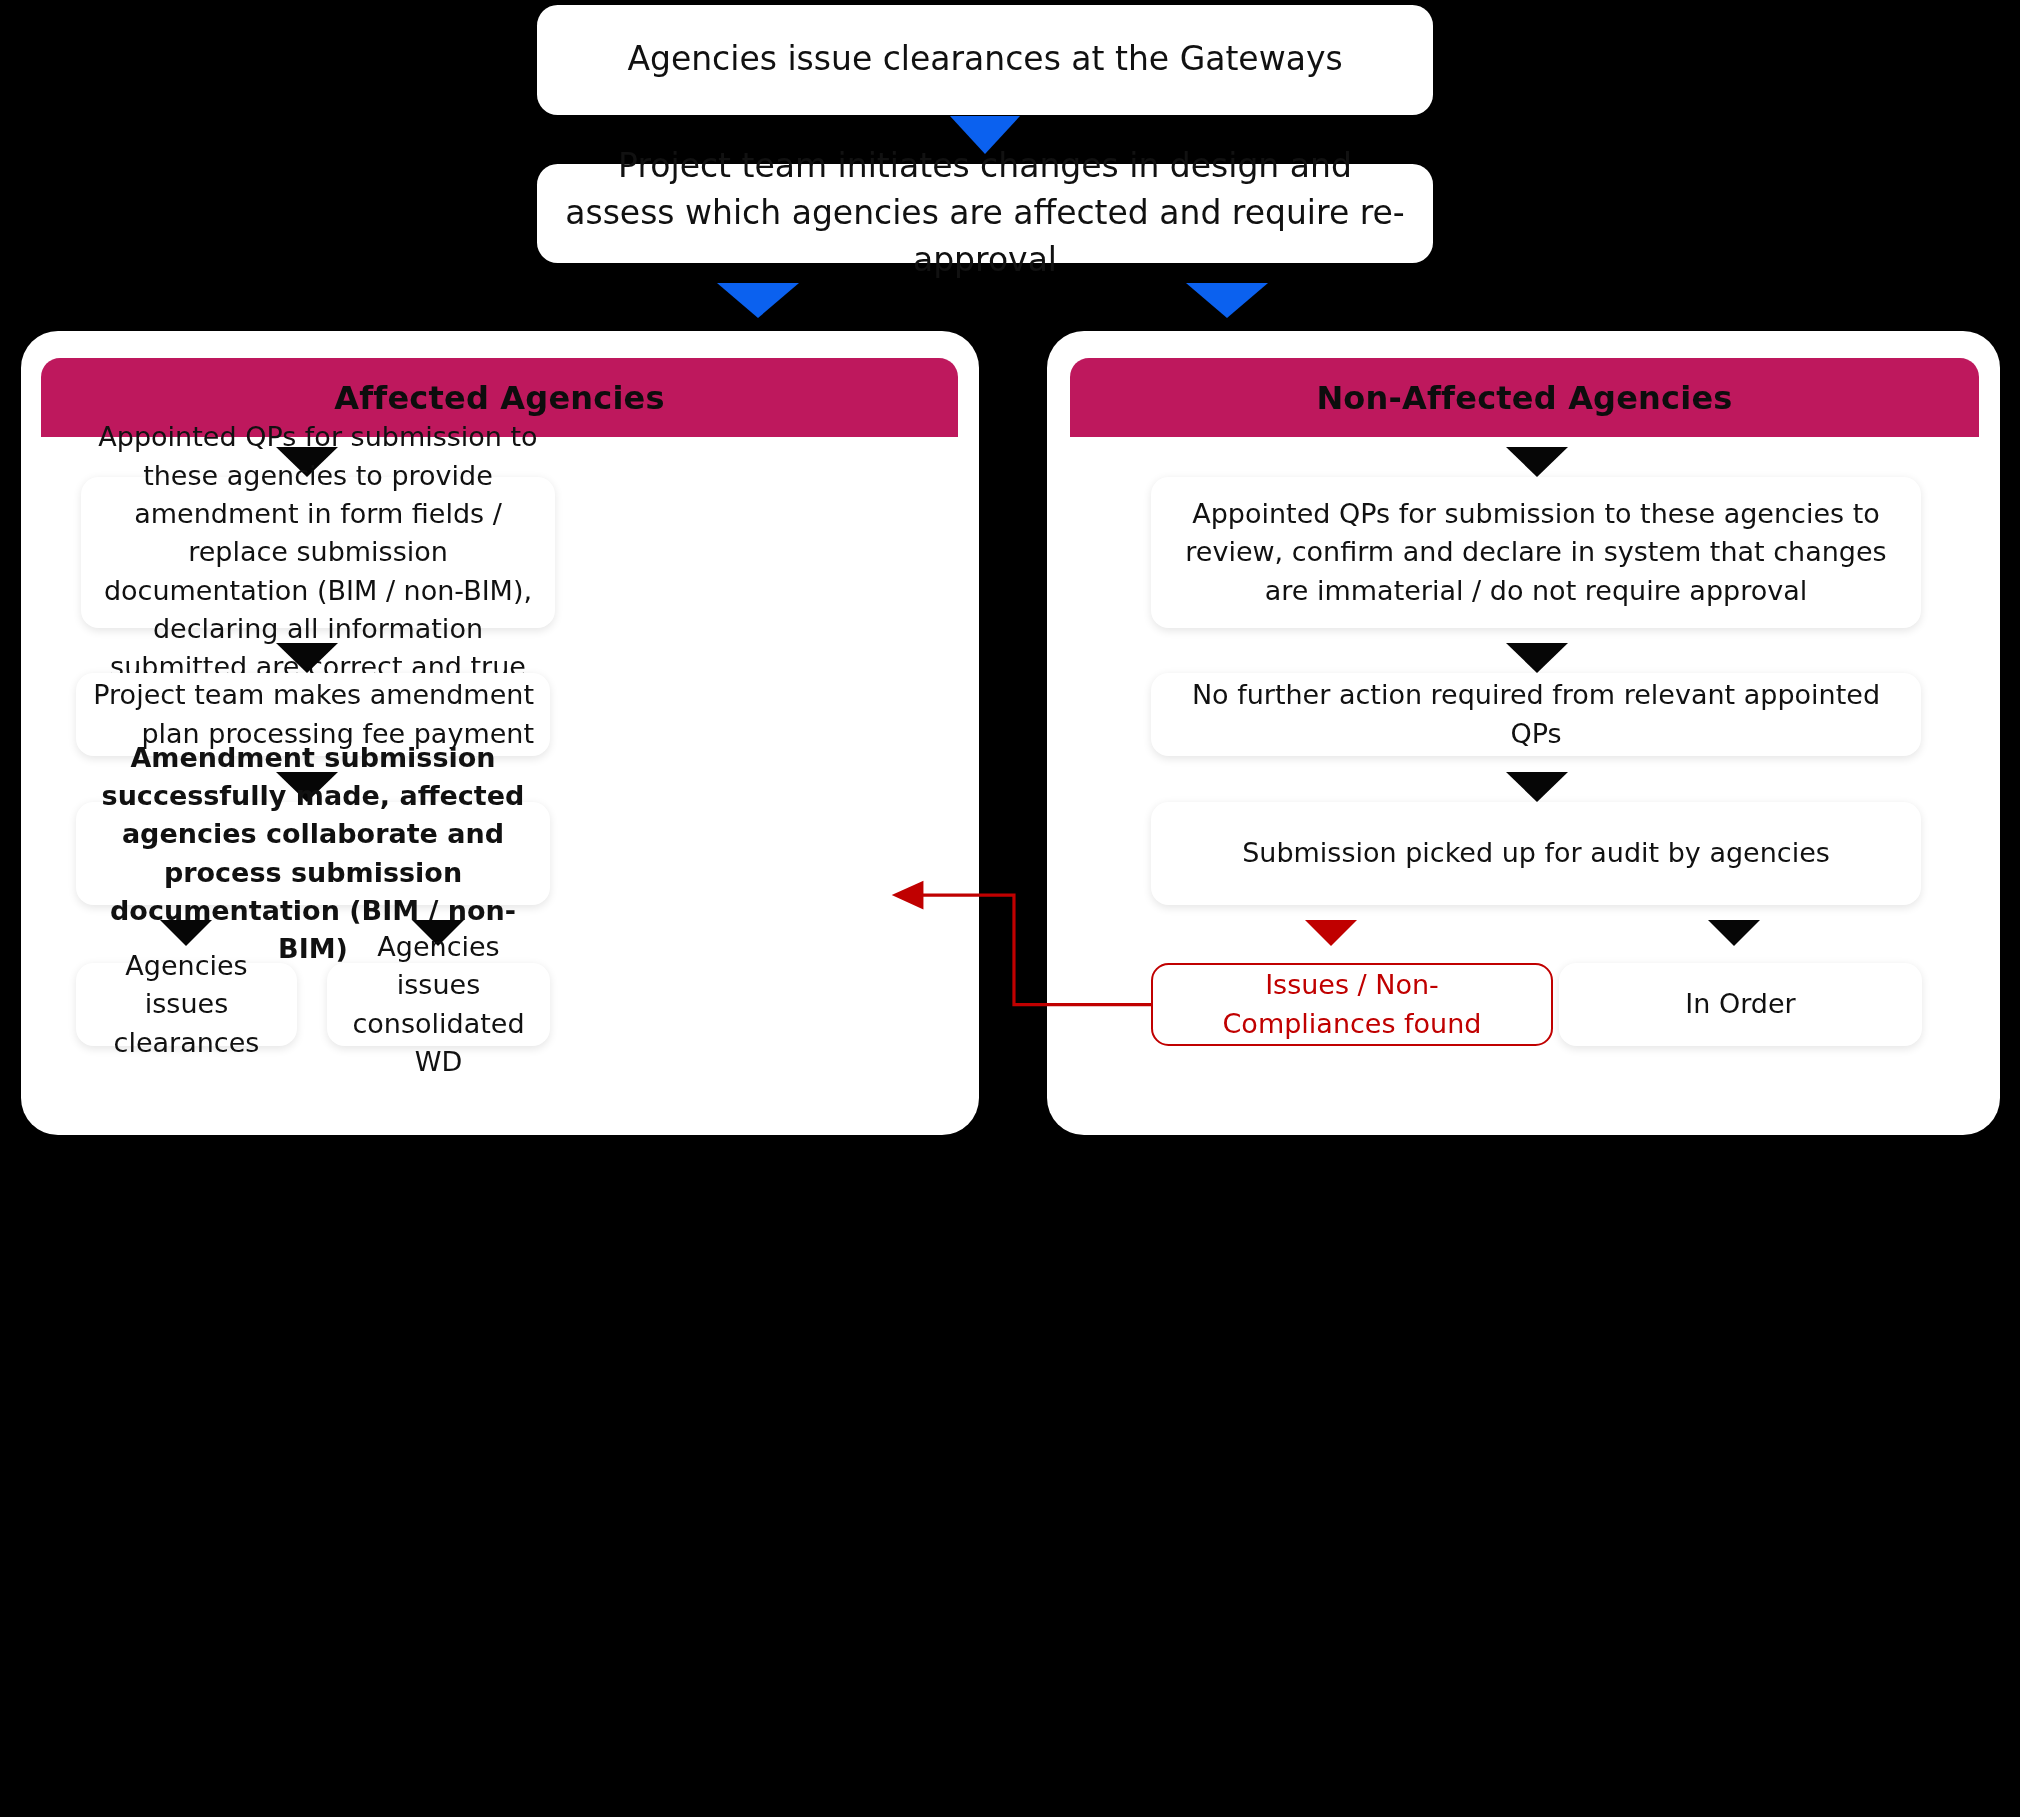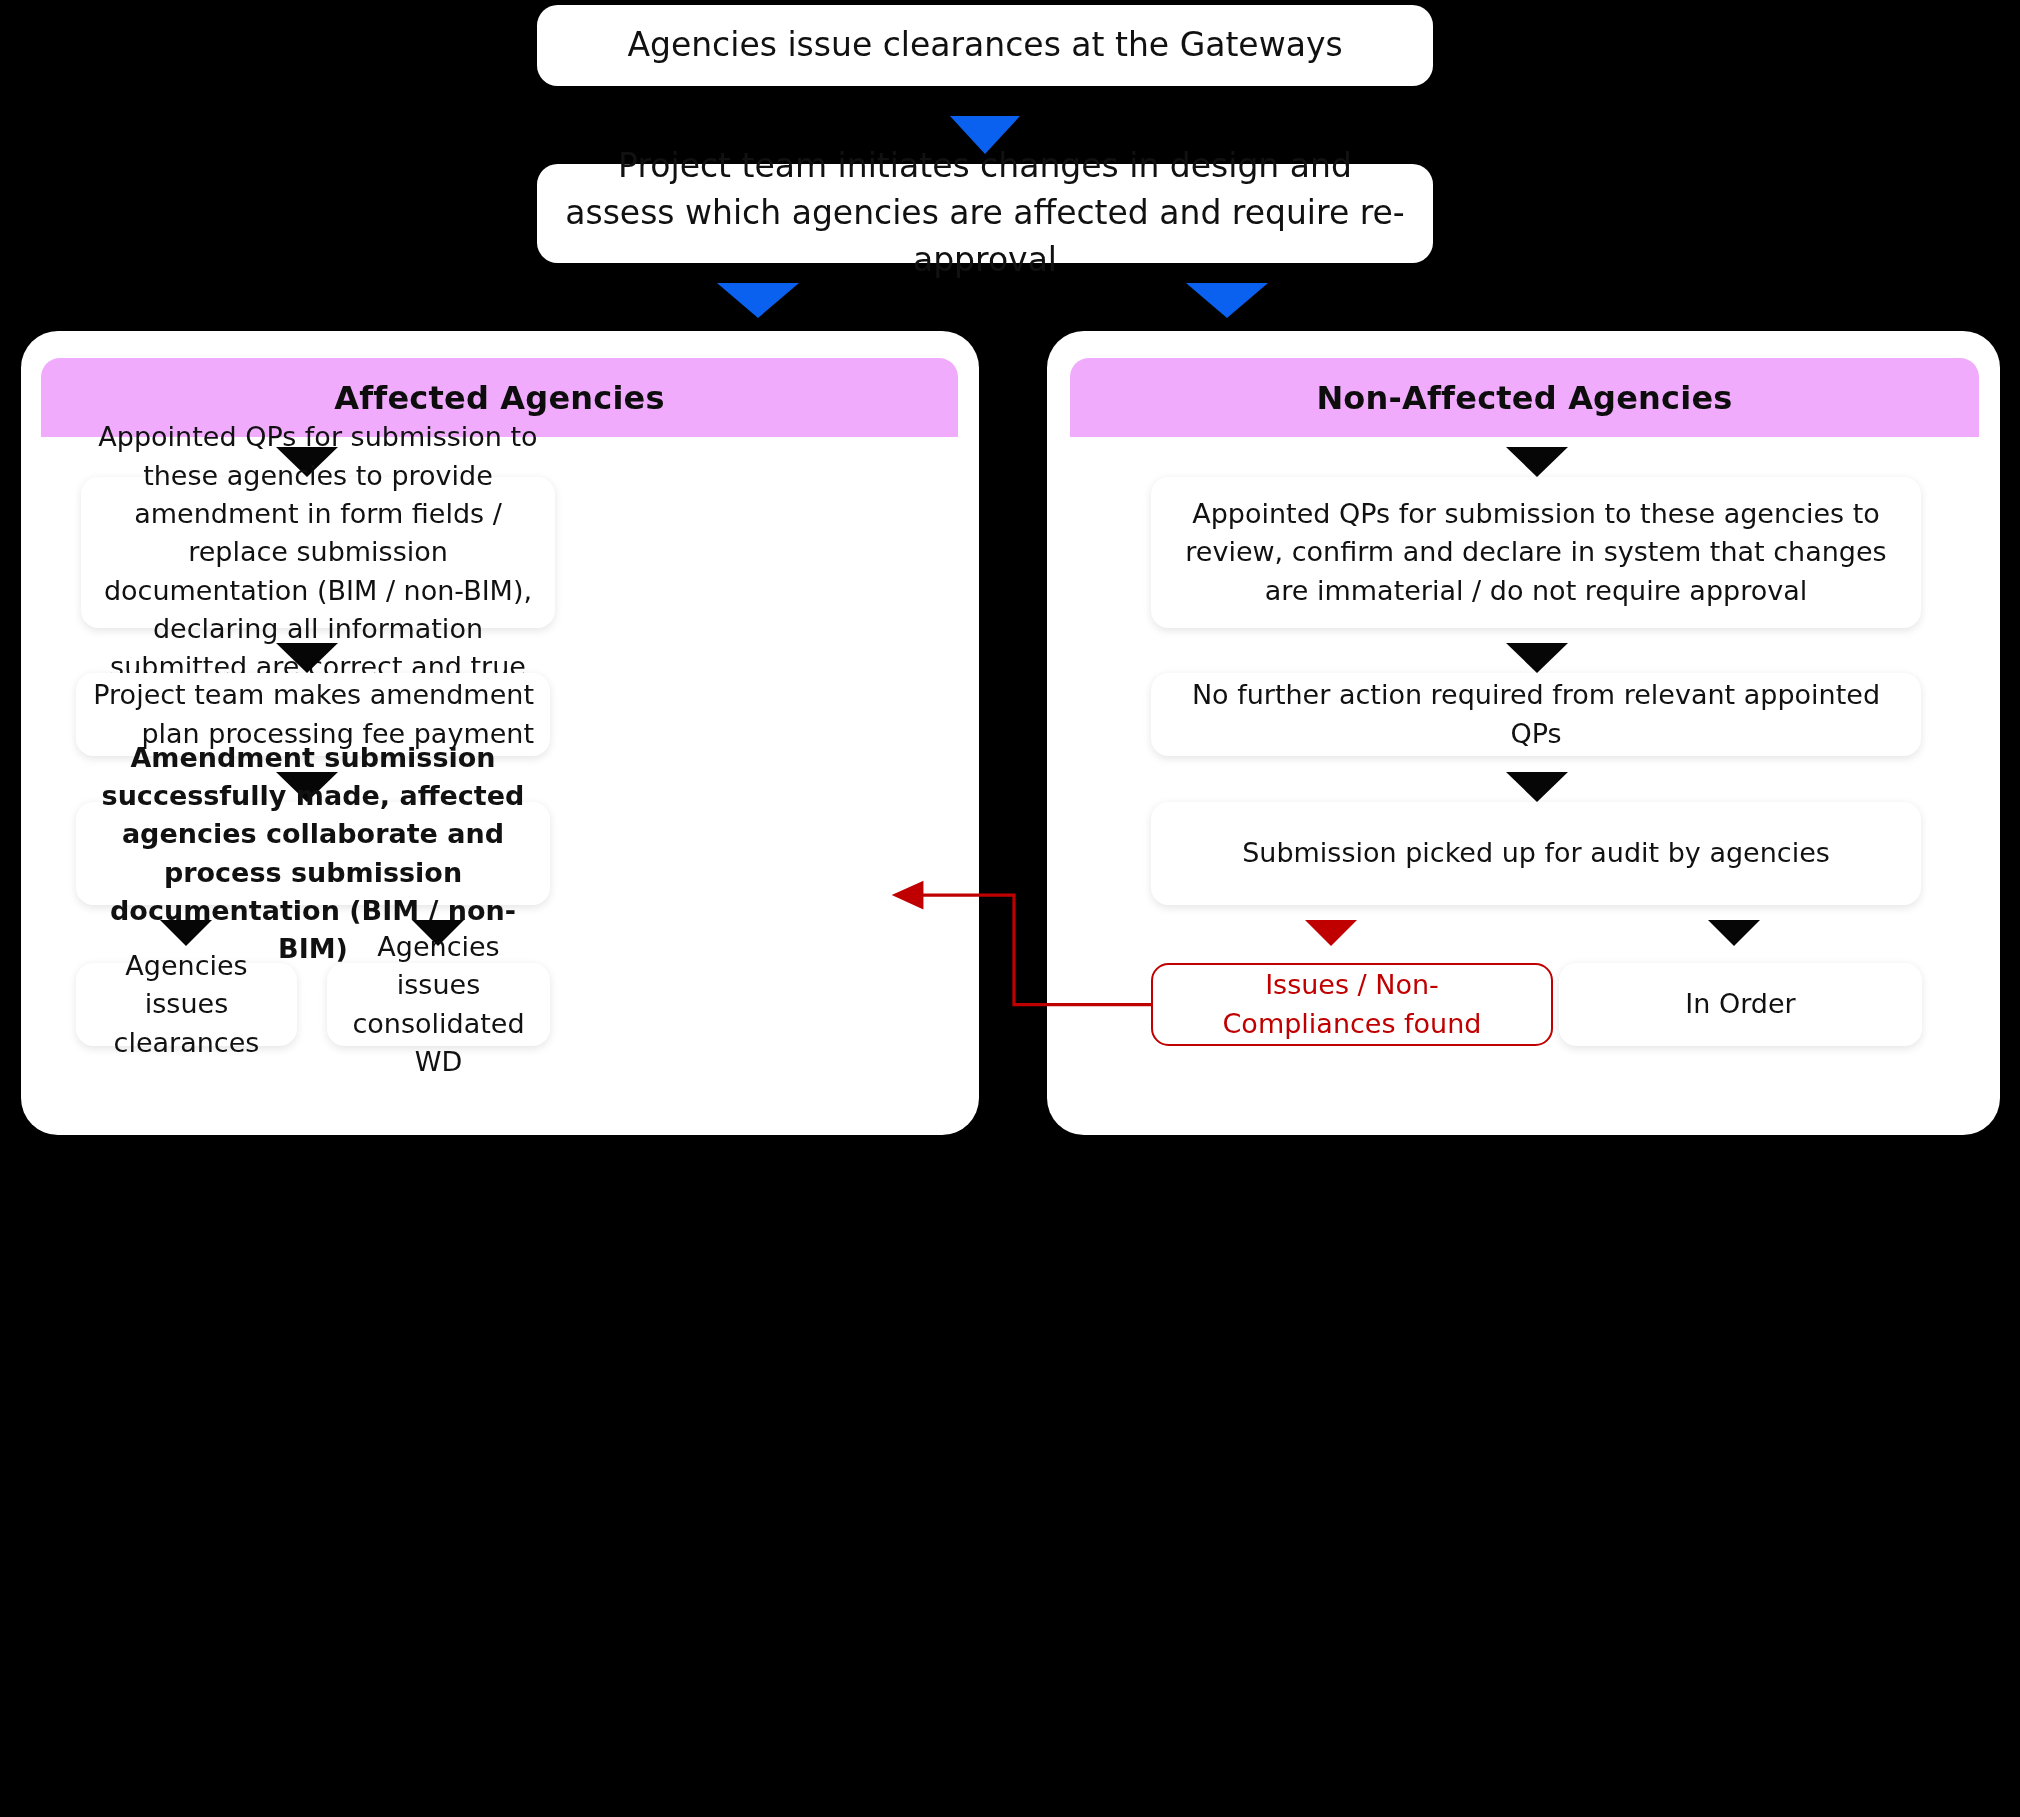--- a/index.html
+++ b/index.html
@@ -62,21 +62,21 @@
   
   .panel {
     position: absolute;
     background: #ffffff;
     border-radius: 37px;
     box-shadow: 0 3.2px 12.7px rgba(0,0,0,0.12);
     overflow: hidden;
   }
   .panel-header {
     position: absolute;
-    background: #f0abfc;
+    background: #be185d;
     border-radius: 19px 19px 0 0;
     display: flex;
     align-items: center;
     justify-content: center;
     font-weight: bold;
     font-size: 32px;
     color: #0d0d0d;
     letter-spacing: 0.2px;
   }
 
@@ -97,21 +97,21 @@
     pointer-events: none;
   }
 
   .bold { font-weight: normal; }
 </style>
 </head>
 <body>
 
 <div id="stage">
 
-  <div class="card top-card" style="left:537px; top:4.8px; width:896px; height:81px;justify-content:center;">
+  <div class="card top-card" style="left:537px; top:4.8px; width:896px; height:110px;justify-content:center;">
     <div class="card-inner">Agencies issue clearances at the Gateways</div>
   </div>
 
   <div class="tri tri-blue" style="left:950px; top:116px; border-left-width:35px; border-right-width:35px; border-top-width:38px;"></div>
 
   <div class="card top-card" style="left:537px; top:164px; width:896px; height:99px;">
     <div class="card-inner">
       <span>Project team initiates changes in design and </span><span class="bold">assess which agencies are affected</span><span> and require re-approval</span>
     </div>
   </div>

